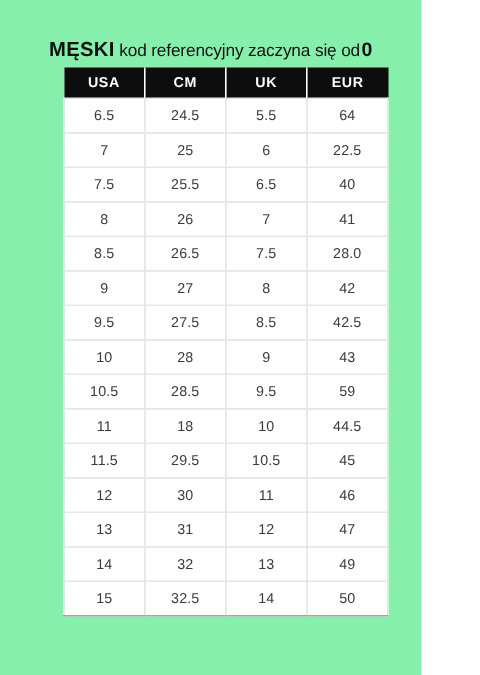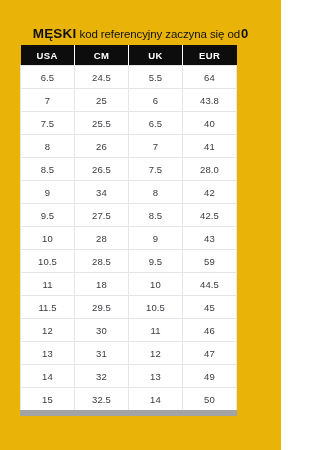--- a/index.html
+++ b/index.html
@@ -10,21 +10,21 @@
     width: 281px;
     height: 450px;
     background: #ffffff;
     font-family: "Liberation Sans", sans-serif;
     overflow: hidden;
   }
   .page {
     width: 281px;
     height: 450px;
     position: relative;
-    background: #eab308;
+    background: #86efac;
     box-sizing: border-box;
   }
   .title-row {
     position: absolute;
     left: 0;
     top: 25px;
     width: 281px;
     text-align: center;
     white-space: nowrap;
     color: #111111;
@@ -41,21 +41,21 @@
     letter-spacing: -0.1px;
     margin-left: 3px;
   }
   .title-zero {
     font-size: 13px;
     font-weight: bold;
     margin-left: 1px;
   }
   .size-table {
     position: absolute;
-    left: 20px;
+    left: 42px;
     top: 45px;
     width: 217px;
     border-collapse: collapse;
     table-layout: fixed;
   }
   .size-table th {
     background: #0d0d0d;
     color: #ffffff;
     font-size: 9.5px;
     font-weight: bold;
@@ -77,21 +77,21 @@
     text-align: center;
     vertical-align: middle;
     font-size: 9.5px;
     color: #3a3a42;
     background: #ffffff;
     border: 1px solid #e6e6e8;
     padding: 0;
     letter-spacing: 0.1px;
   }
   .size-table tbody tr:last-child td {
-    border-bottom: 6px solid #a3a3a3;
+    border-bottom: 1px solid #a3a3a3;
   }
 </style>
 </head>
 <body>
 
 <div class="page">
 
   <div class="title-row">
     <span class="title-strong">MĘSKI</span><span class="title-normal">kod referencyjny zaczyna się od</span><span class="title-zero">0</span>
   </div>
@@ -109,21 +109,21 @@
         <tr>
           <td>6.5</td>
           <td>24.5</td>
           <td>5.5</td>
           <td>64</td>
         </tr>
         <tr>
           <td>7</td>
           <td>25</td>
           <td>6</td>
-          <td>43.8</td>
+          <td>22.5</td>
         </tr>
         <tr>
           <td>7.5</td>
           <td>25.5</td>
           <td>6.5</td>
           <td>40</td>
         </tr>
         <tr>
           <td>8</td>
           <td>26</td>
@@ -131,21 +131,21 @@
           <td>41</td>
         </tr>
         <tr>
           <td>8.5</td>
           <td>26.5</td>
           <td>7.5</td>
           <td>28.0</td>
         </tr>
         <tr>
           <td>9</td>
-          <td>34</td>
+          <td>27</td>
           <td>8</td>
           <td>42</td>
         </tr>
         <tr>
           <td>9.5</td>
           <td>27.5</td>
           <td>8.5</td>
           <td>42.5</td>
         </tr>
         <tr>

